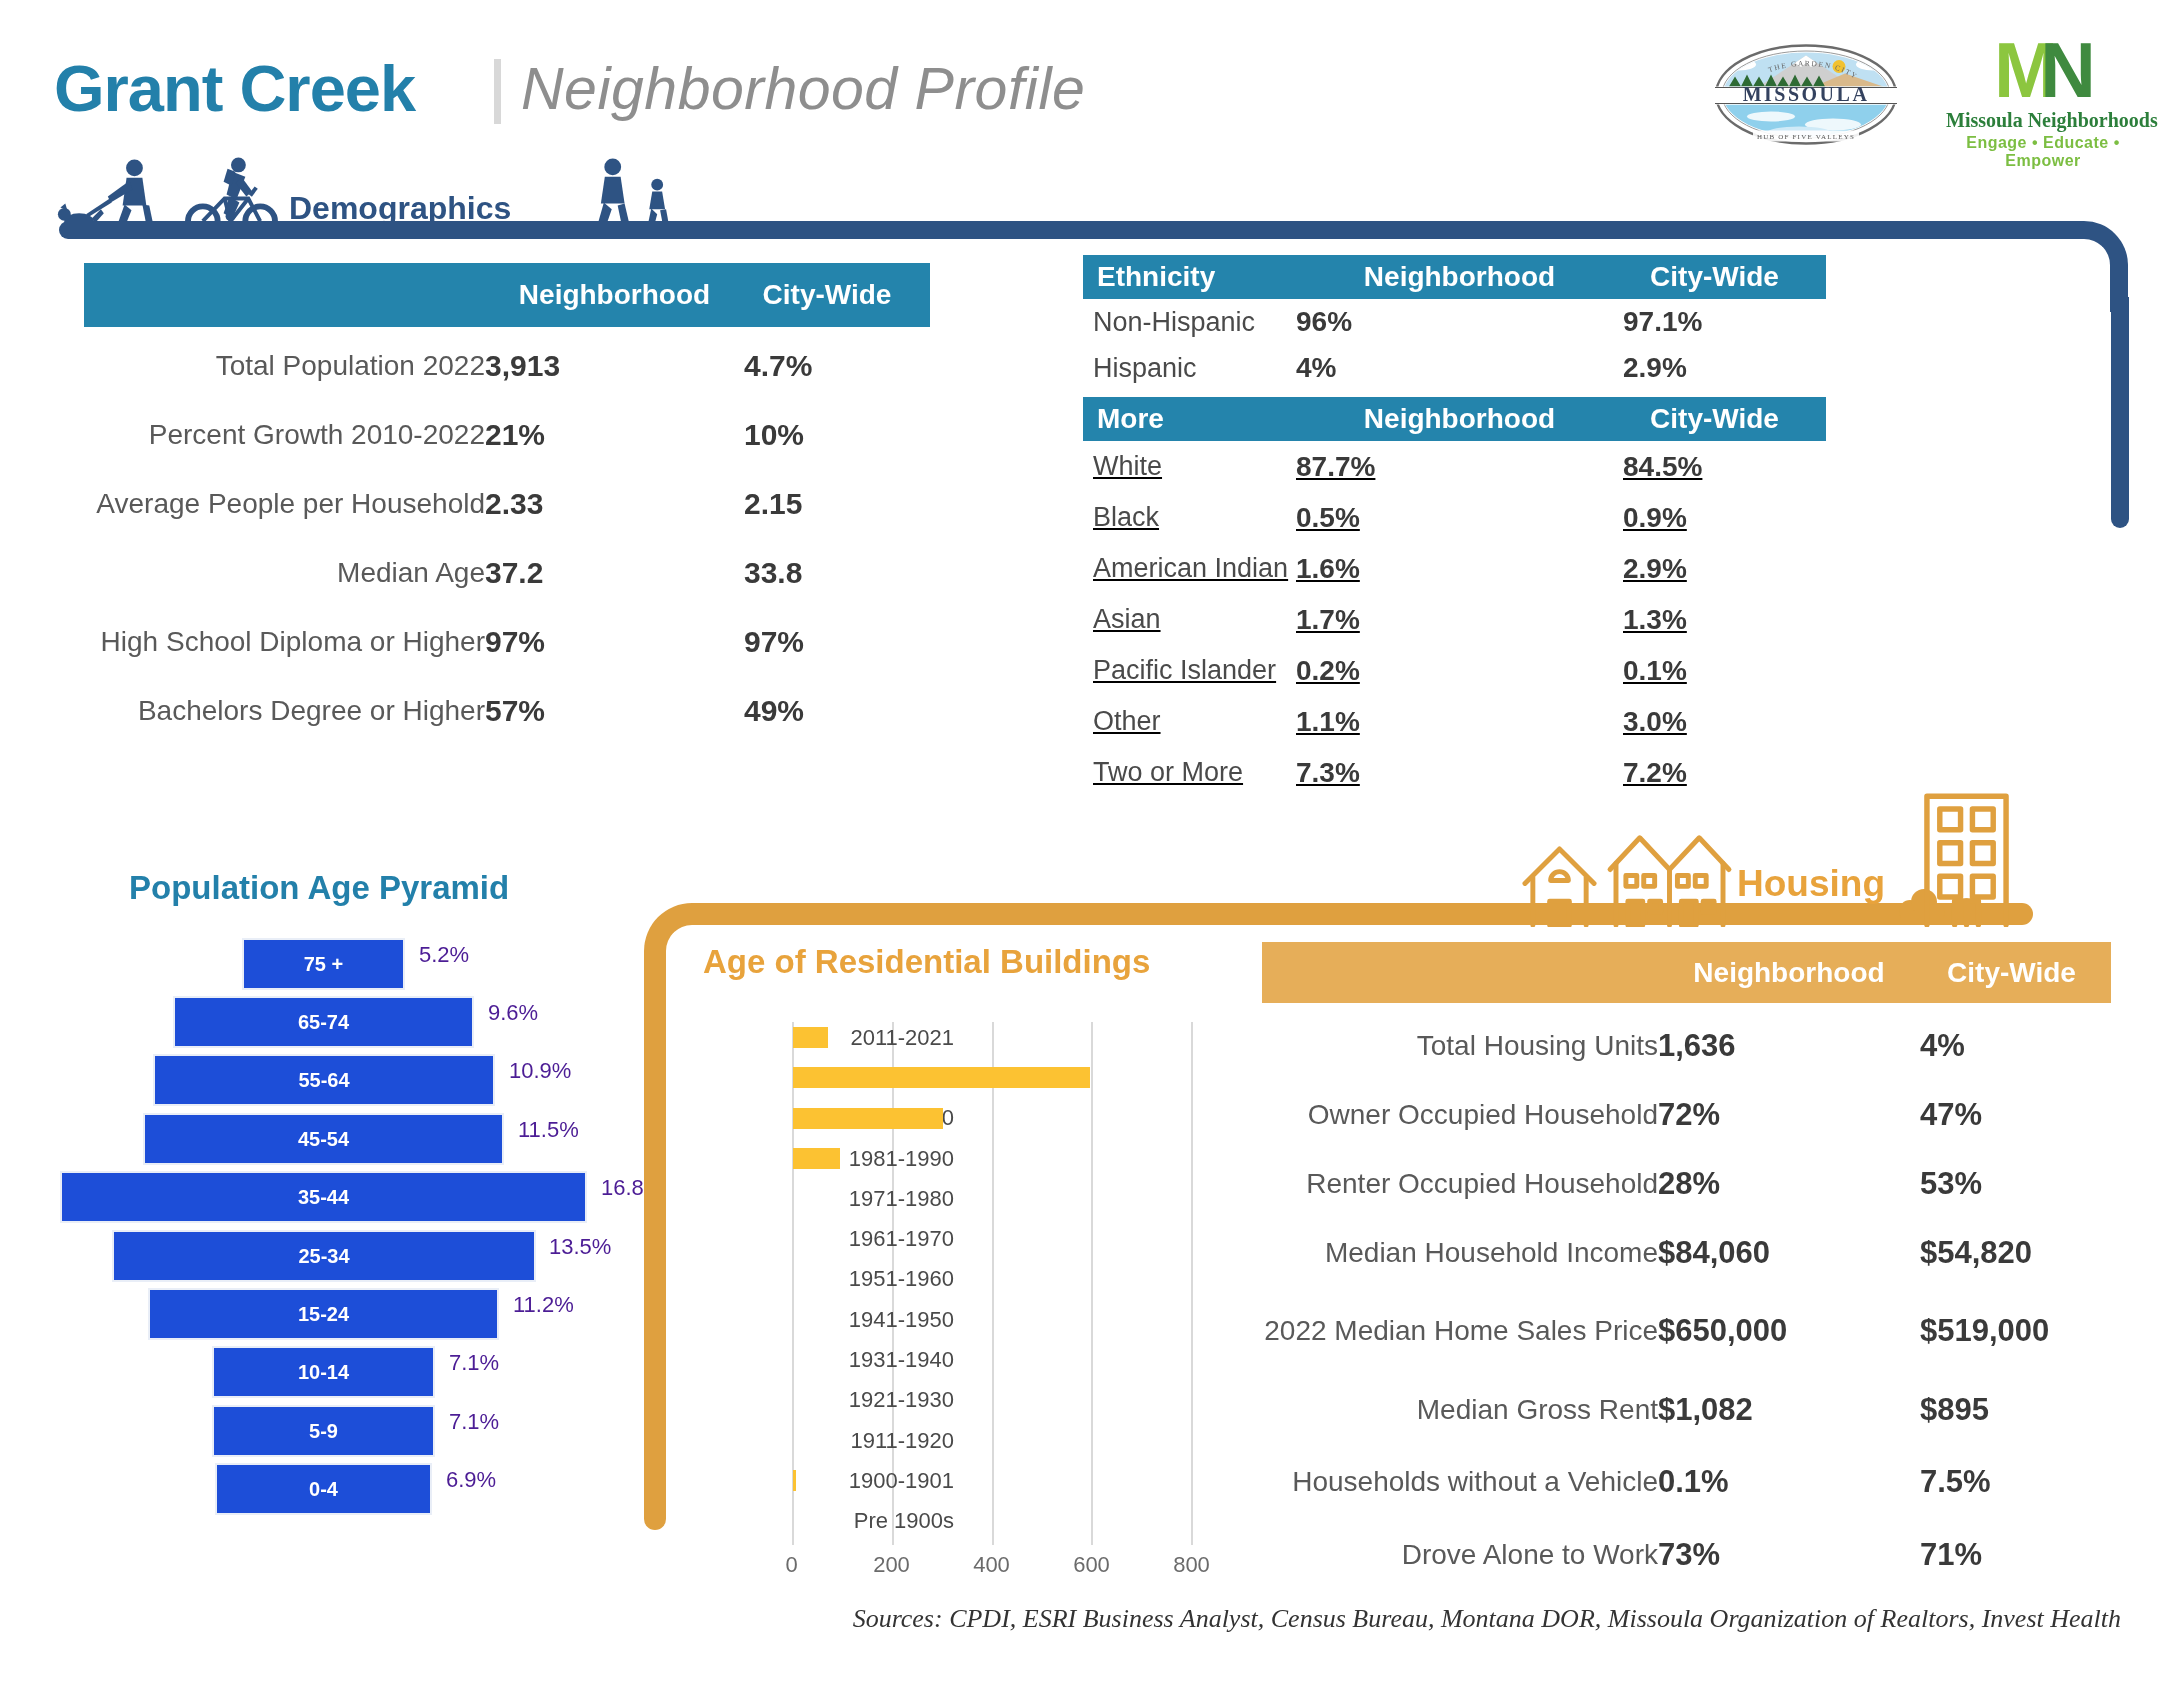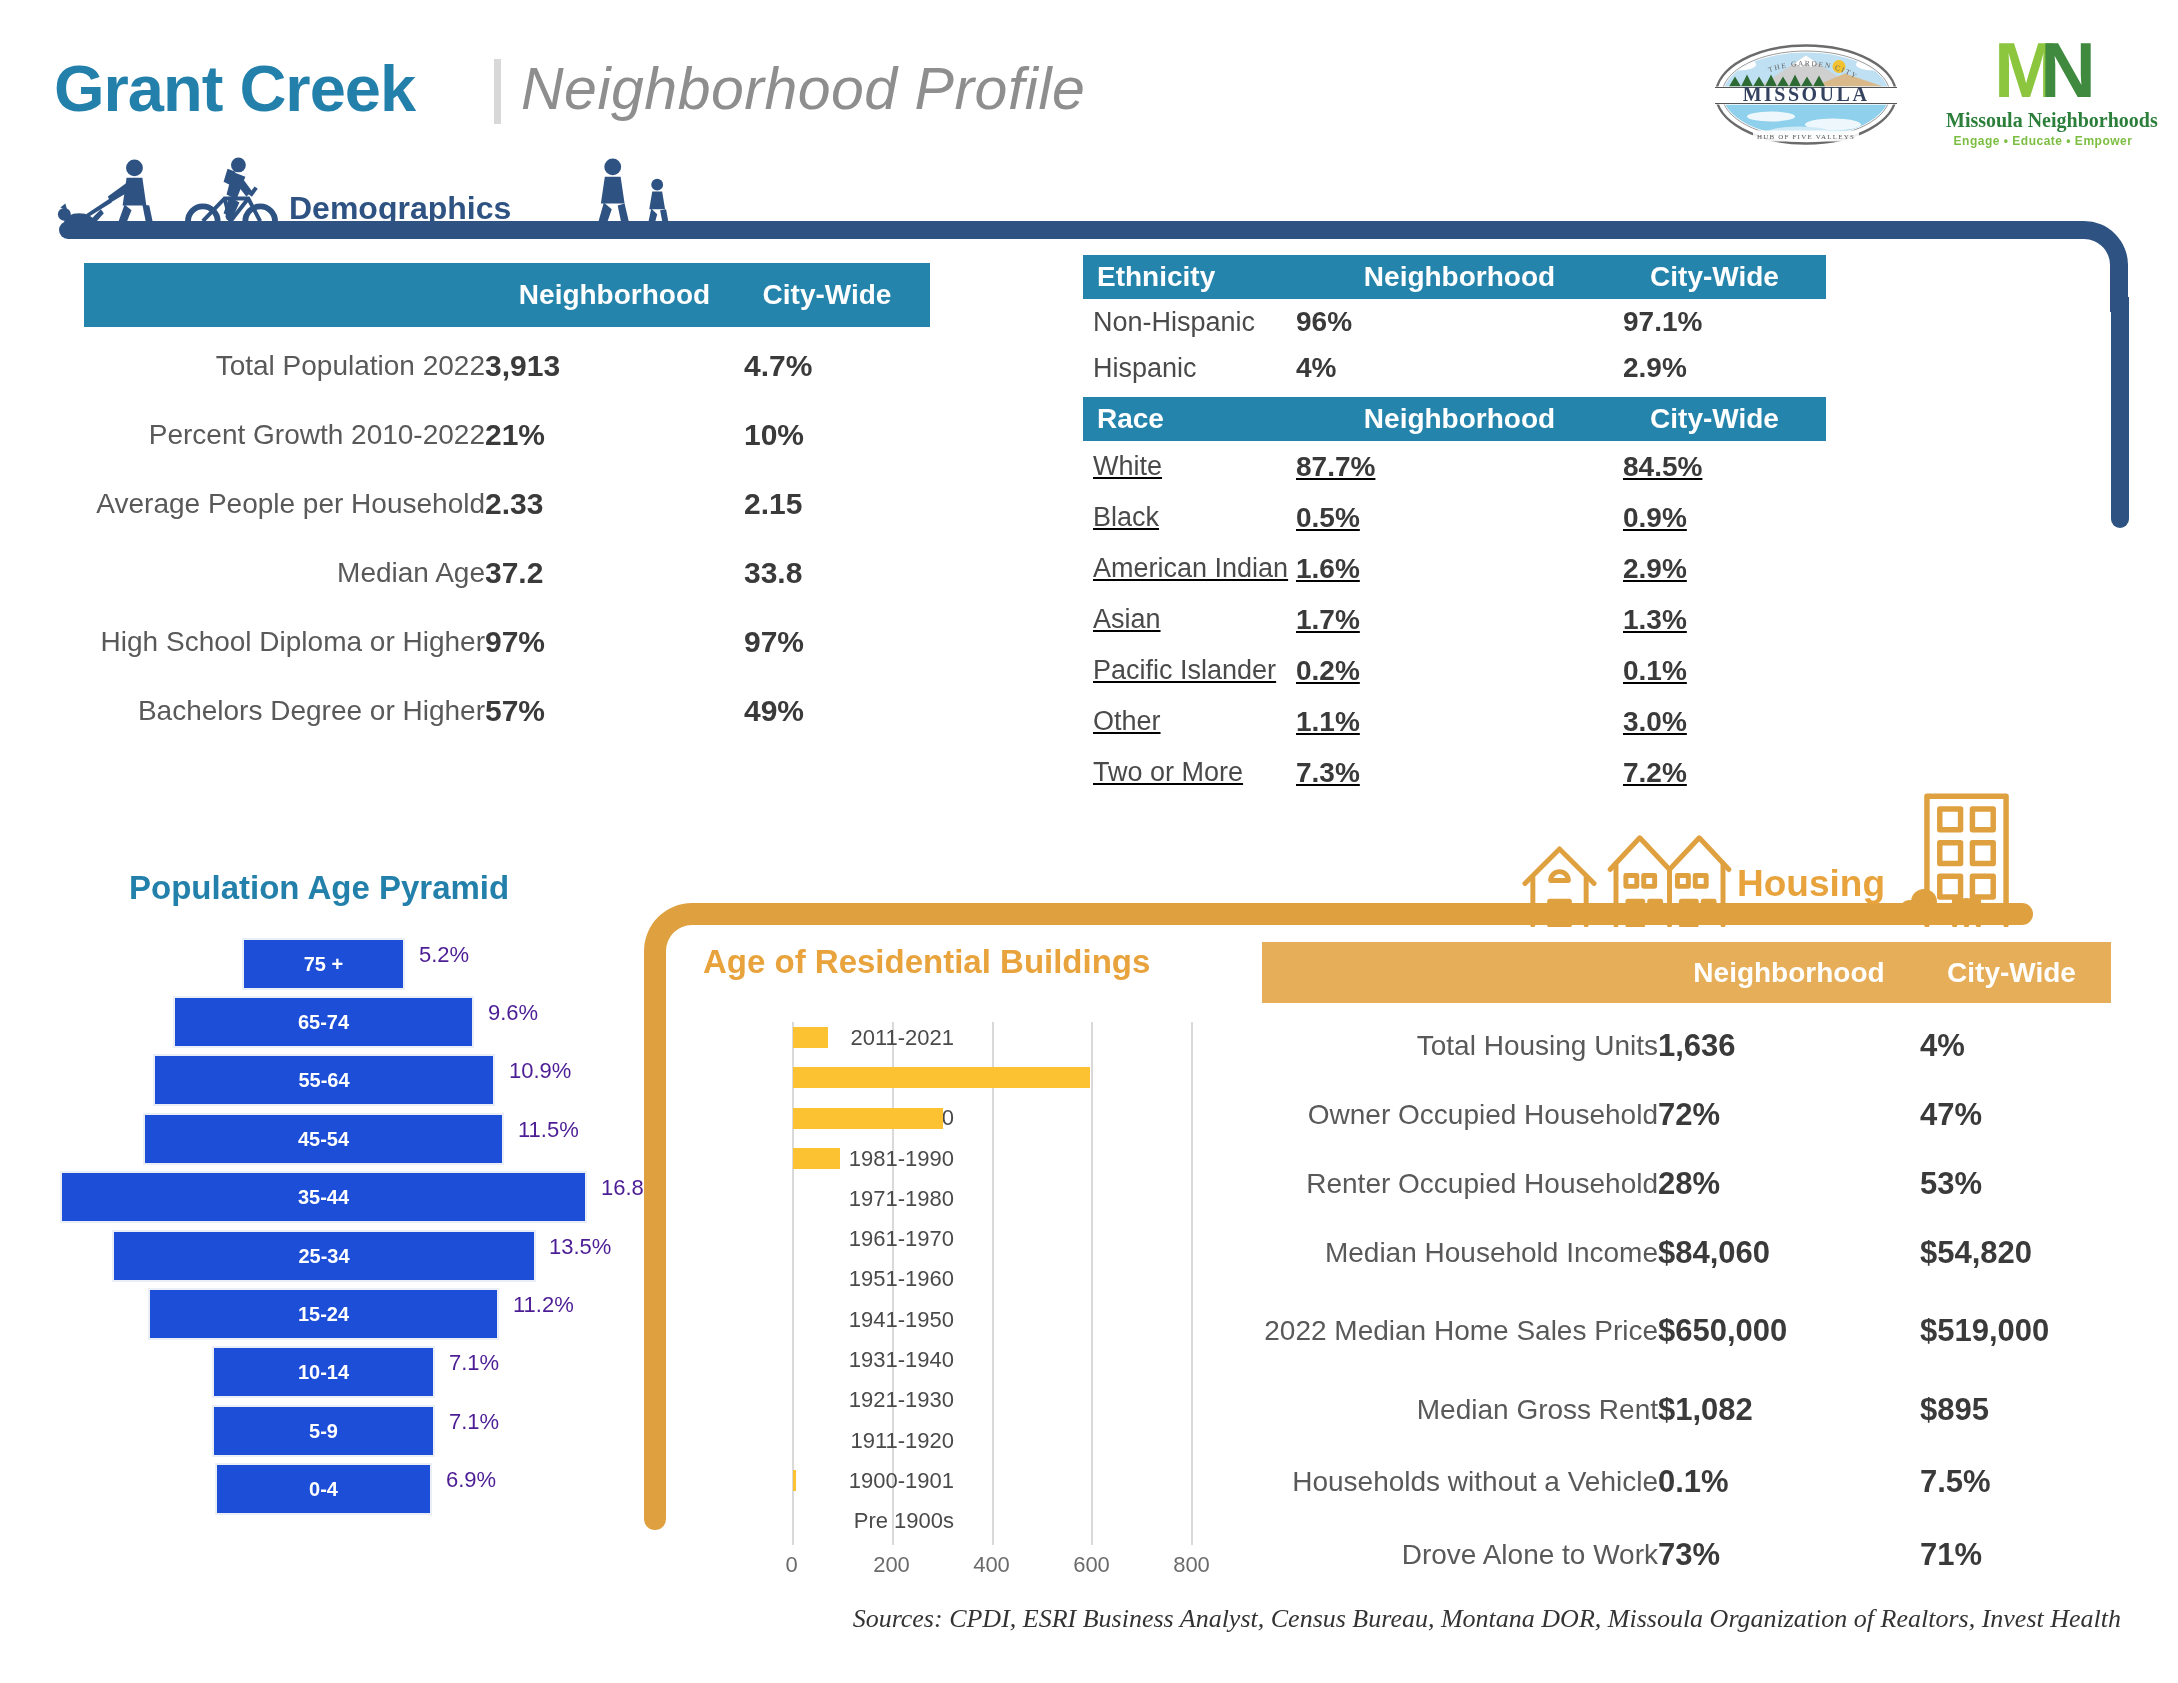--- a/index.html
+++ b/index.html
@@ -13,21 +13,21 @@
   .title-divider{position:absolute;left:494px;top:59px;width:7px;height:65px;background:#D8D8D8;}
   .subtitle{position:absolute;left:521px;top:55px;font-size:59px;font-style:italic;
             color:#8E8E8E;font-weight:400;letter-spacing:0.5px;}
   .seal{position:absolute;left:1711px;top:42px;width:190px;height:105px;}
   .mn-logo{position:absolute;left:1946px;top:36px;width:194px;text-align:center;}
   .mn-letters{line-height:0.9;font-weight:800;font-size:77px;letter-spacing:-4px;}
   .mn-m{color:#8CC63F;}
   .mn-n{color:#3F8A3F;margin-left:-14px;}
   .mn-name{margin-top:4px;font-family:"Liberation Serif",serif;font-weight:700;
            font-size:20px;color:#2C7F3B;white-space:nowrap;}
-  .mn-tag{margin-top:2px;font-size:12px;font-weight:700;color:#7CBE42;letter-spacing:0.5px;}
+  .mn-tag{margin-top:2px;font-size:16px;font-weight:700;color:#7CBE42;letter-spacing:0.5px;}
 
   
   .demo-label{position:absolute;left:289px;top:190px;font-size:32px;font-weight:700;color:#2E5383;}
   .bar-h{position:absolute;left:59px;top:221px;width:2010px;height:18px;background:#2E5383;
          border-radius:9px 0 0 9px;}
   .bar-corner{position:absolute;left:2039px;top:221px;width:89px;height:91px;box-sizing:border-box;
               border-top:18px solid #2E5383;border-right:18px solid #2E5383;
               border-top-right-radius:44px;}
   .bar-v{position:absolute;left:2111px;top:297px;width:18px;height:231px;background:#2E5383;
          border-radius:0 0 9px 9px;}
@@ -249,21 +249,21 @@
           <span class="v">96%</span>
           <span class="v">97.1%</span>
         </div>
         <div class="stat-row eth-grid">
           <span class="lbl">Hispanic</span>
           <span class="v">4%</span>
           <span class="v">2.9%</span>
         </div>
       </div>
     <div id="race-head" class="stat-head eth-grid">
-      <span class="hc1">Race</span>
+      <span class="hc1">More</span>
       <span class="hc2">Neighborhood</span>
       <span class="hc3">City-Wide</span>
     </div>
     <div id="race-rows" class="race-rows">
         <div class="stat-row eth-grid">
           <span class="lbl">White</span>
           <span class="v">87.7%</span>
           <span class="v">84.5%</span>
         </div>
         <div class="stat-row eth-grid">

